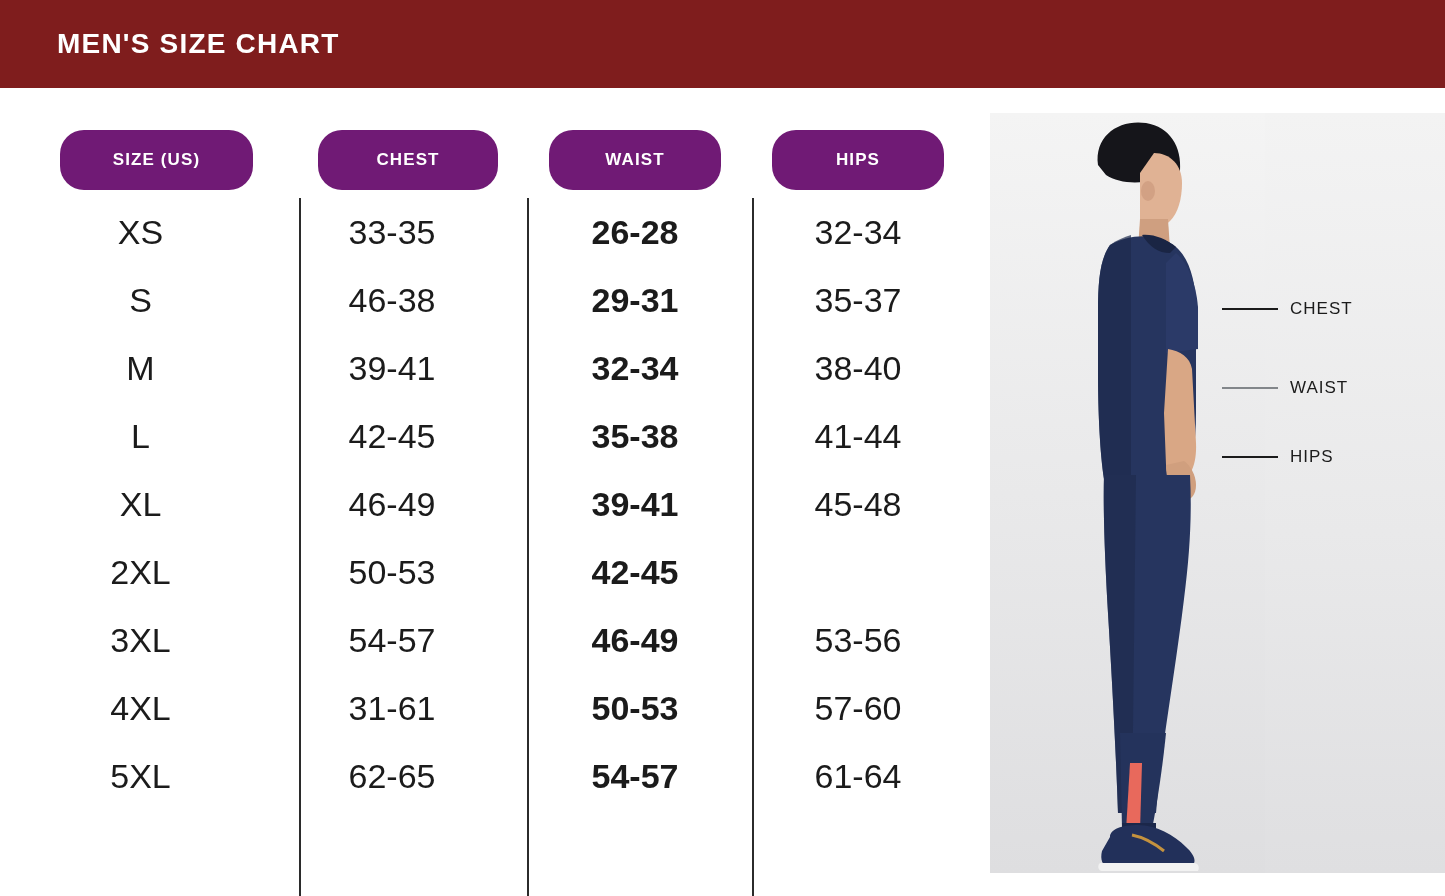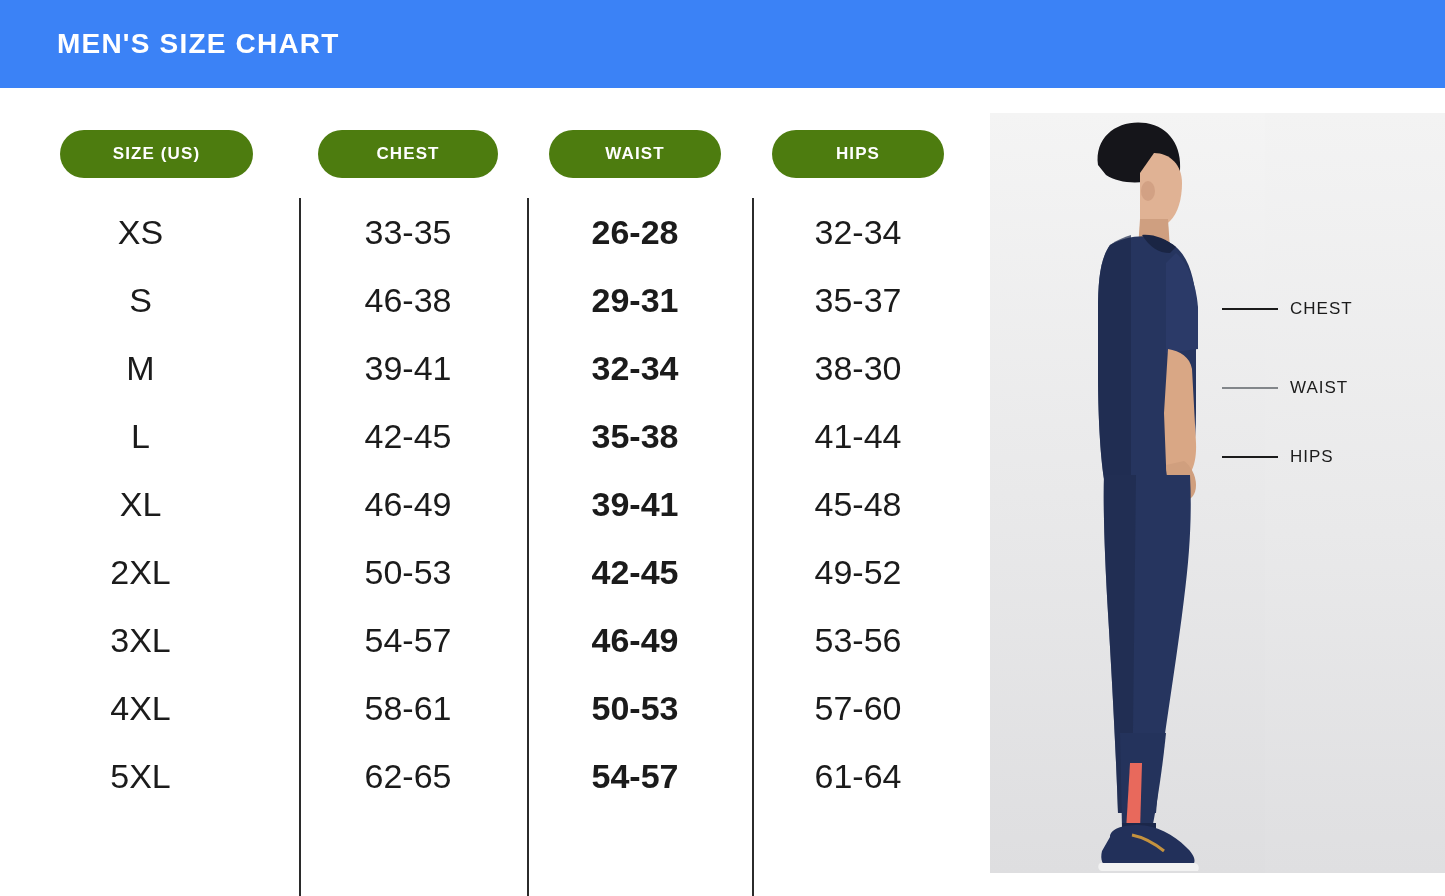--- a/index.html
+++ b/index.html
@@ -16,21 +16,21 @@
     position: relative;
   }
 
   
   .header-bar {
     position: absolute;
     left: 0;
     top: 0;
     width: 1445px;
     height: 88px;
-    background: #3b82f6;
+    background: #7f1d1d;
     display: flex;
     align-items: center;
   }
   .header-title {
     margin-left: 57px;
     color: #ffffff;
     font-size: 28px;
     font-weight: bold;
     letter-spacing: 1.2px;
   }
@@ -46,23 +46,23 @@
 
   .col-headers {
     position: absolute;
     top: 42px;
     left: 0;
     width: 990px;
     height: 52px;
   }
   .pill {
     position: absolute;
-    height: 48px;
+    height: 60px;
     border-radius: 24px;
-    background: #4d7c0f;
+    background: #701a75;
     color: #ffffff;
     font-size: 17px;
     font-weight: bold;
     letter-spacing: 1.1px;
     display: flex;
     align-items: center;
     justify-content: center;
     box-sizing: border-box;
   }
   .pill-0 { left: 60px;  width: 193px; }
@@ -96,21 +96,21 @@
     position: absolute;
     top: 0;
     height: 68px;
     line-height: 68px;
     text-align: center;
     font-size: 34px;
     color: #1b1b1b;
     white-space: nowrap;
   }
   .cell-0 { left: 44px;  width: 193px; }
-  .cell-1 { left: 318px; width: 180px; }
+  .cell-1 { left: 302px; width: 180px; }
   .cell-2 { left: 549px; width: 172px; font-weight: bold; }
   .cell-3 { left: 772px; width: 172px; }
 
   
   .figure-panel {
     position: absolute;
     left: 990px;
     top: 113px;
     width: 455px;
     height: 760px;
@@ -183,49 +183,48 @@
     <div class="row">
       <div class="cell cell-0">S</div>
       <div class="cell cell-1">46-38</div>
       <div class="cell cell-2">29-31</div>
       <div class="cell cell-3">35-37</div>
     </div>
     <div class="row">
       <div class="cell cell-0">M</div>
       <div class="cell cell-1">39-41</div>
       <div class="cell cell-2">32-34</div>
-      <div class="cell cell-3">38-30</div>
+      <div class="cell cell-3">38-40</div>
     </div>
     <div class="row">
       <div class="cell cell-0">L</div>
       <div class="cell cell-1">42-45</div>
       <div class="cell cell-2">35-38</div>
       <div class="cell cell-3">41-44</div>
     </div>
     <div class="row">
       <div class="cell cell-0">XL</div>
       <div class="cell cell-1">46-49</div>
       <div class="cell cell-2">39-41</div>
       <div class="cell cell-3">45-48</div>
     </div>
     <div class="row">
       <div class="cell cell-0">2XL</div>
       <div class="cell cell-1">50-53</div>
       <div class="cell cell-2">42-45</div>
-      <div class="cell cell-3">49-52</div>
     </div>
     <div class="row">
       <div class="cell cell-0">3XL</div>
       <div class="cell cell-1">54-57</div>
       <div class="cell cell-2">46-49</div>
       <div class="cell cell-3">53-56</div>
     </div>
     <div class="row">
       <div class="cell cell-0">4XL</div>
-      <div class="cell cell-1">58-61</div>
+      <div class="cell cell-1">31-61</div>
       <div class="cell cell-2">50-53</div>
       <div class="cell cell-3">57-60</div>
     </div>
     <div class="row">
       <div class="cell cell-0">5XL</div>
       <div class="cell cell-1">62-65</div>
       <div class="cell cell-2">54-57</div>
       <div class="cell cell-3">61-64</div>
     </div>
   </div>

